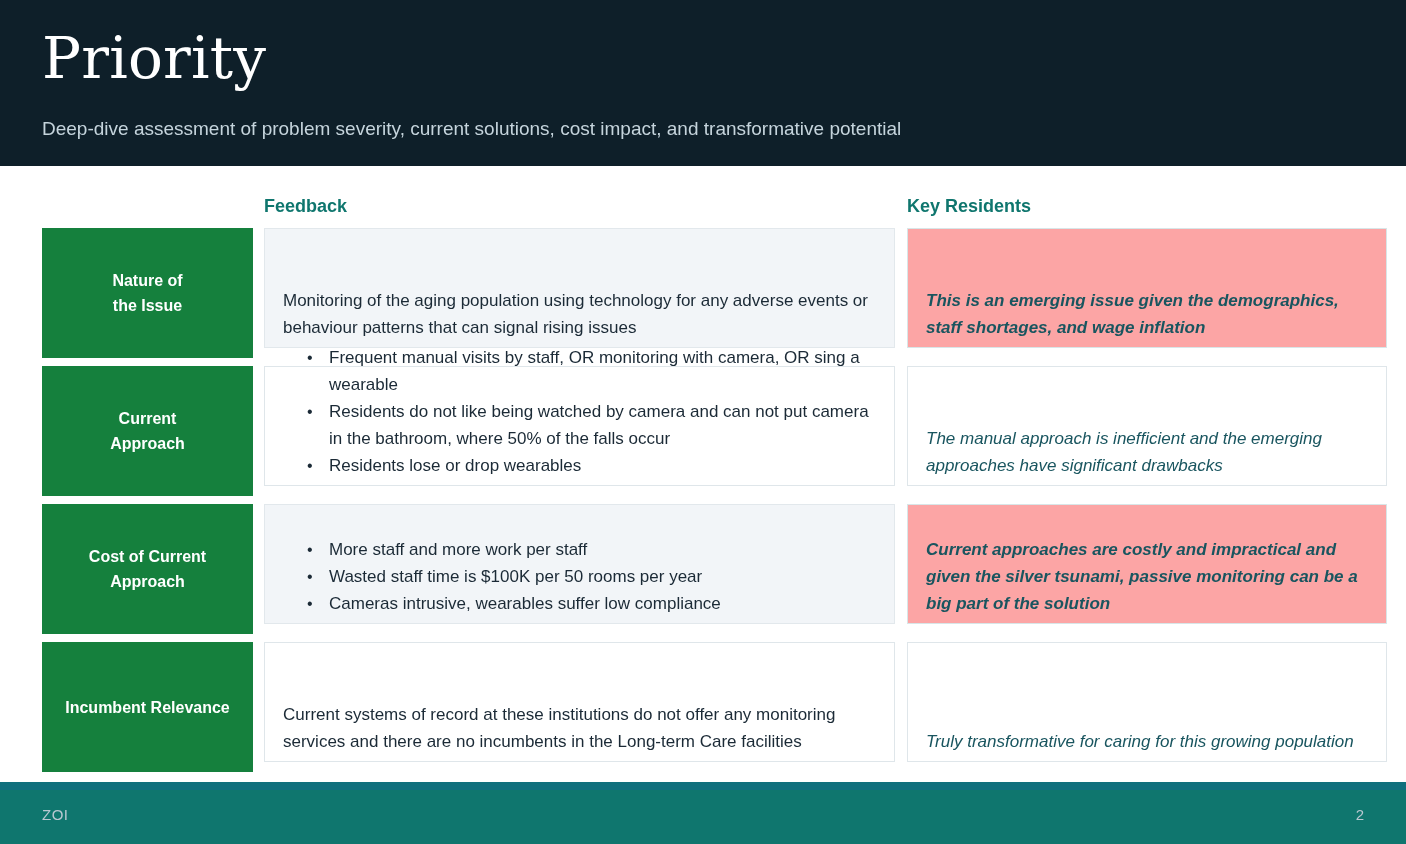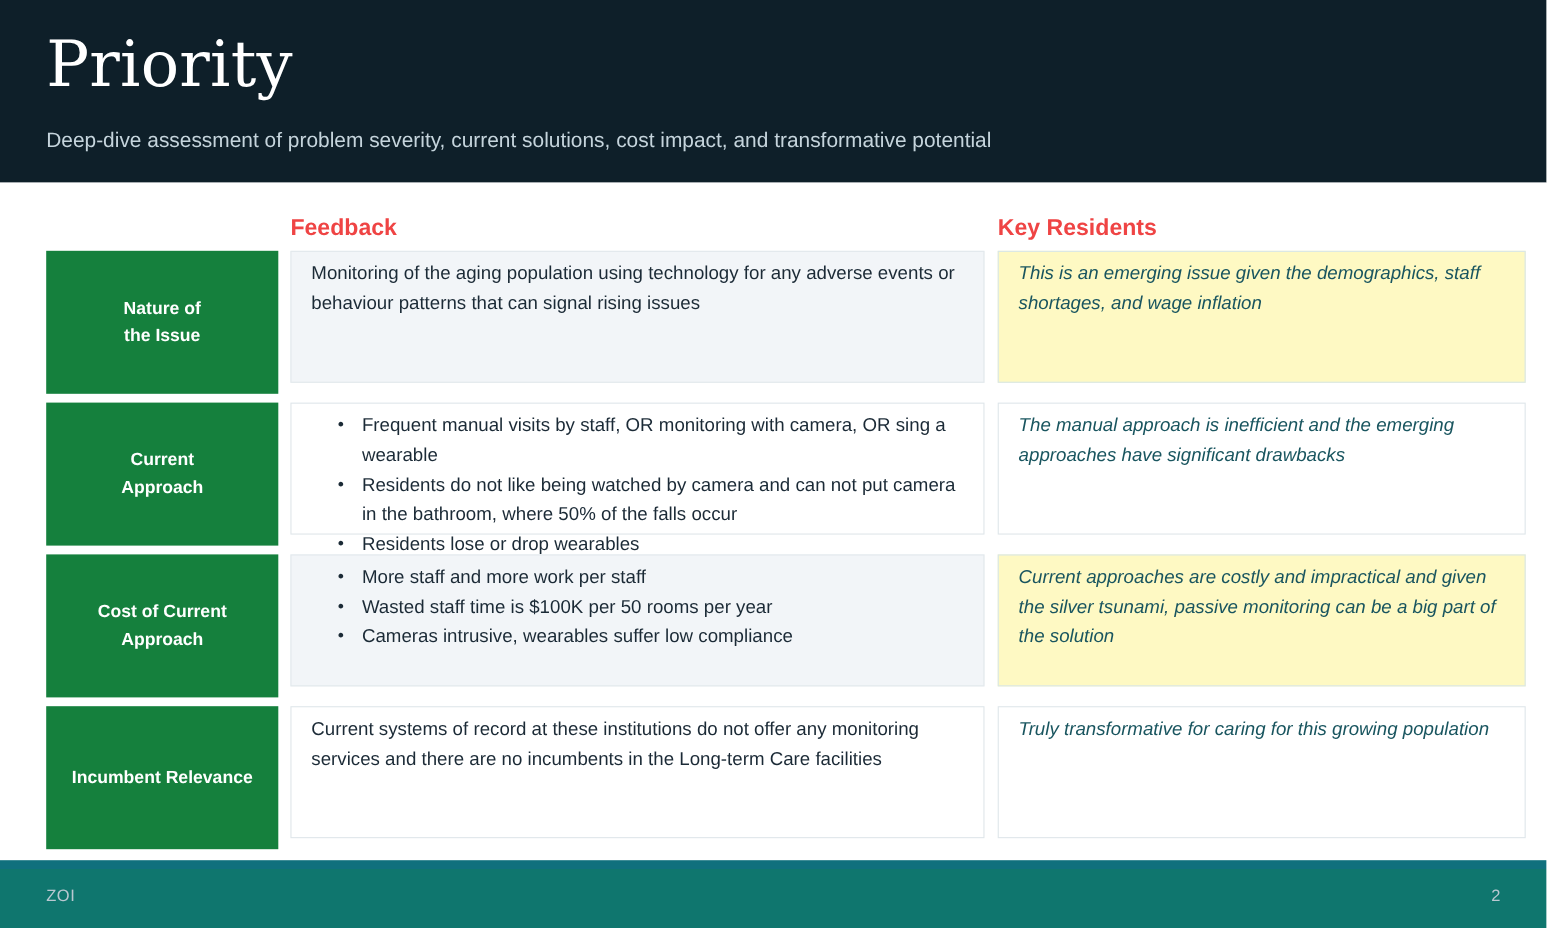--- a/index.html
+++ b/index.html
@@ -59,23 +59,23 @@
     left: 0;
     top: 166px;
     width: 1406px;
     height: 616px;
     background: #ffffff;
   }
 
   .col-head {
     position: absolute;
     font-family: "Liberation Sans", sans-serif;
-    font-size: 21px;
+    font-size: 18px;
     font-weight: bold;
-    color: #ef4444;
+    color: #0f766e;
     white-space: nowrap;
   }
   .col-head.feedback { left: 264px; top: 30px; }
   .col-head.takeaways { left: 907px; top: 30px; }
 
   .grid {
     position: absolute;
     left: 0;
     top: 62px;
     width: 1406px;
@@ -115,36 +115,36 @@
   }
 
   .cell {
     position: absolute;
     top: 0;
     height: 120px;
     box-sizing: border-box;
     border: 1px solid #dfe6ea;
     display: flex;
     flex-direction: column;
-    justify-content: flex-start;
+    justify-content: flex-end;
   }
   .cell.feedback {
     left: 264px;
     width: 631px;
     padding: 6px 18px;
   }
   .cell.takeaway {
     left: 907px;
     width: 480px;
     padding: 6px 18px;
   }
 
   .cell.tint-light   { background: #f2f5f8; border-color: #e2e8ec; }
   .cell.tint-white   { background: #ffffff; border-color: #dfe6ea; }
-  .cell.tint-teal    { background: #fef9c3; border-color: #d8e6e8; }
+  .cell.tint-teal    { background: #fca5a5; border-color: #d8e6e8; font-weight: bold; }
 
   .para {
     font-family: "Liberation Sans", sans-serif;
     font-size: 17px;
     line-height: 27px;
     color: #1b2a36;
   }
   .para.italic-teal {
     font-style: italic;
     color: #19555f;

